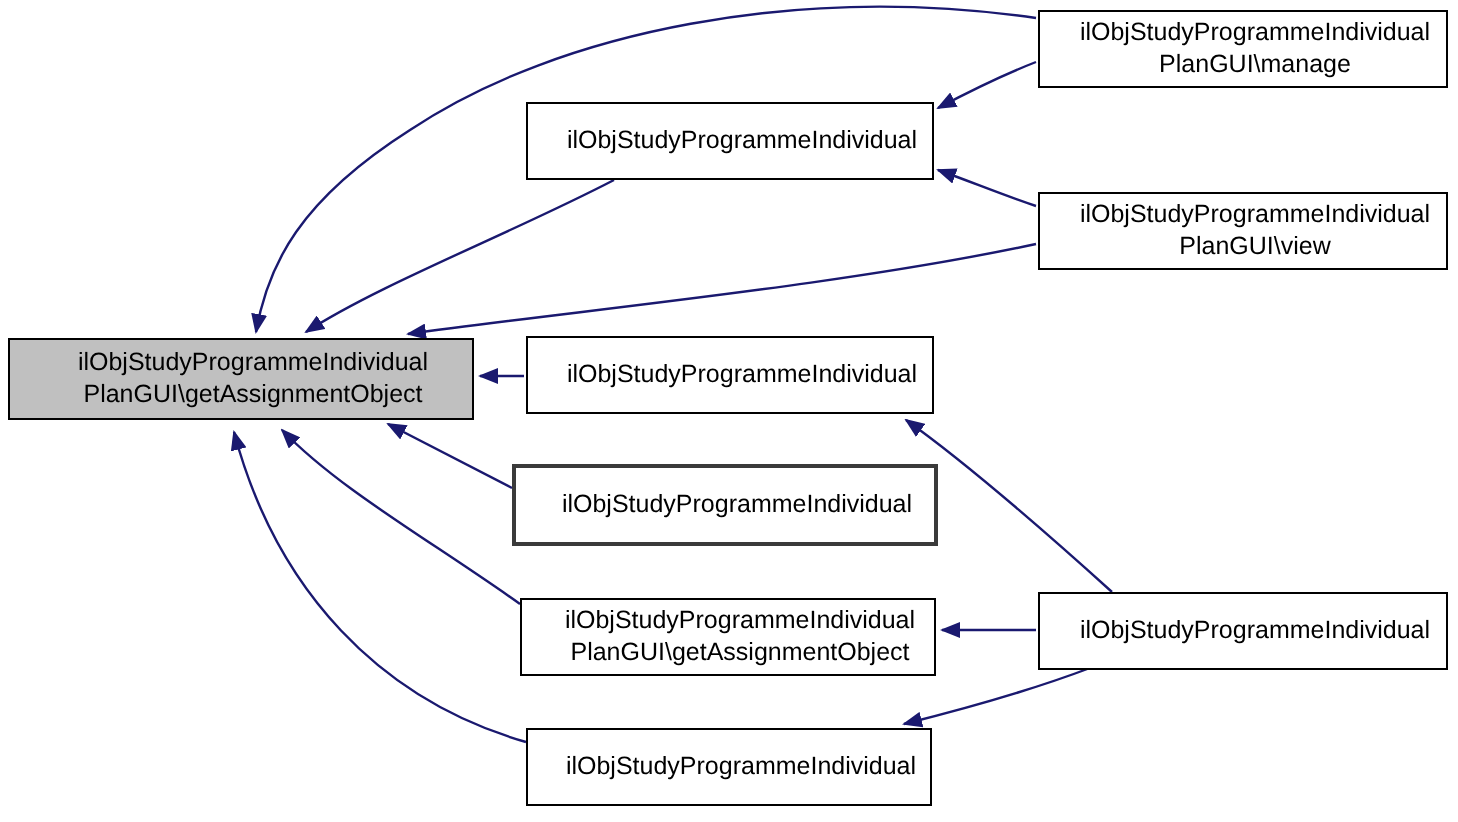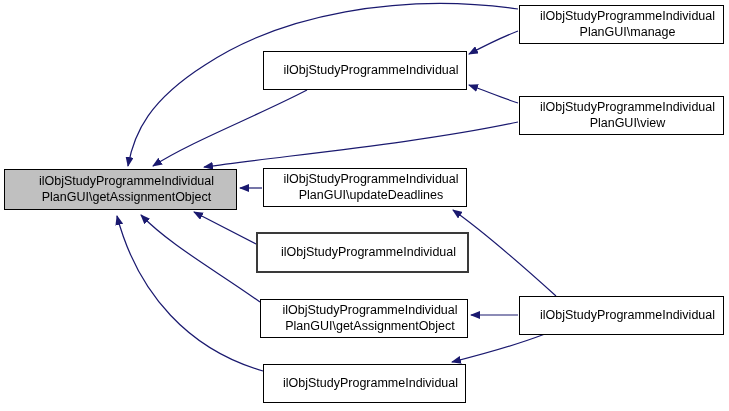--- a/index.html
+++ b/index.html
@@ -76,21 +76,20 @@
     <span>PlanGUI\manage</span>
   </div>
 
   <div class="node n-view">
     <span>ilObjStudyProgrammeIndividual</span>
     <span>PlanGUI\view</span>
   </div>
 
   <div class="node n-updateDeadlines">
     <span>ilObjStudyProgrammeIndividual</span>
-    <span>PlanGUI\updateDeadlines</span>
   </div>
 
   <div class="node n-updateFromCurrentPlan">
     <span>ilObjStudyProgrammeIndividual</span>
   </div>
 
   <div class="node n-updateRequiredPoints">
     <span>ilObjStudyProgrammeIndividual</span>
     <span>PlanGUI\getAssignmentObject</span>
   </div>

